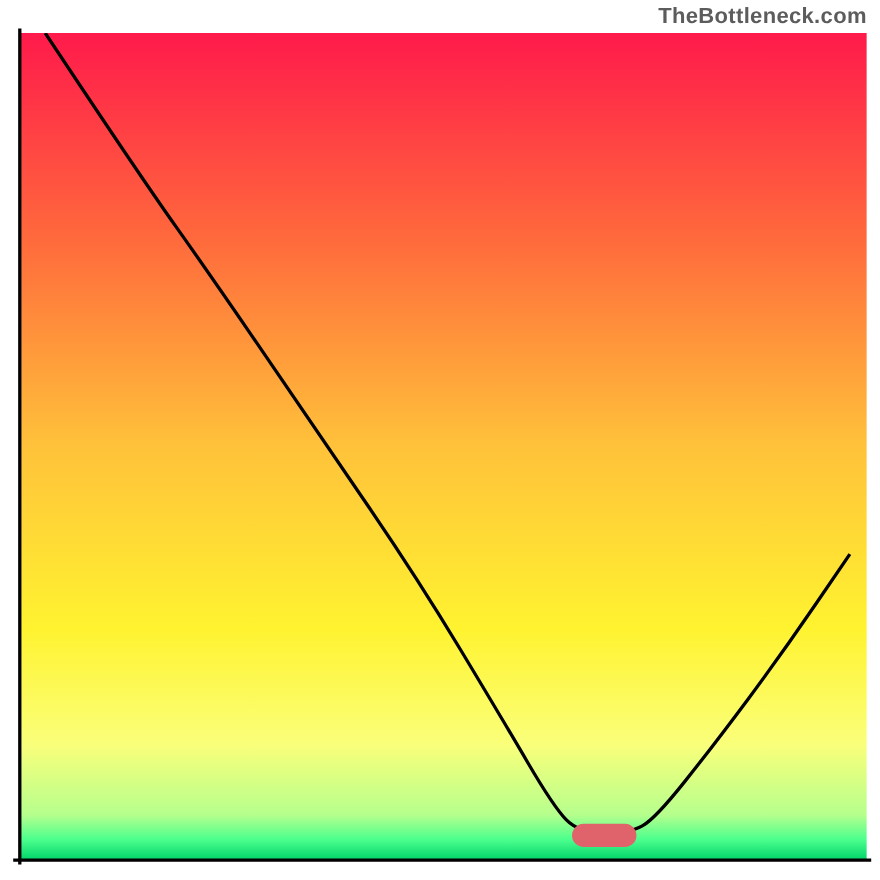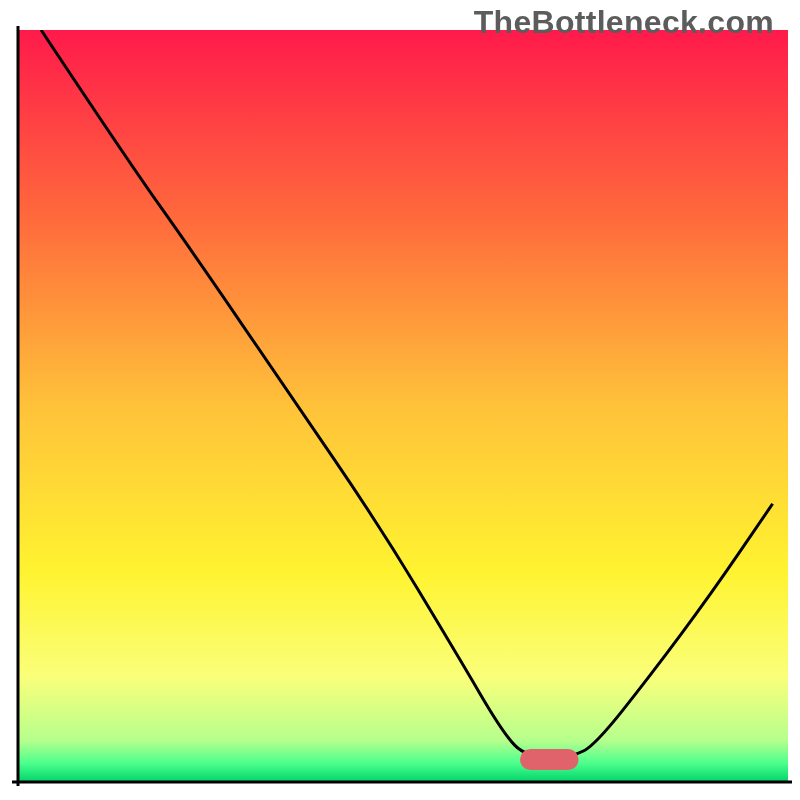--- a/index.html
+++ b/index.html
@@ -12,23 +12,23 @@
     font-family: Arial, Helvetica, sans-serif;
   }
   .frame {
     position: relative;
     width: 800px;
     height: 800px;
   }
   .watermark {
     position: absolute;
     top: 4px;
-    right: 26px;
+    right: 12px;
     color: #5c5c5c;
-    font-size: 32px;
+    font-size: 20px;
     font-weight: 600;
     letter-spacing: 0.3px;
   }
   svg {
     display: block;
   }
 </style>
 </head>
 <body>
 

